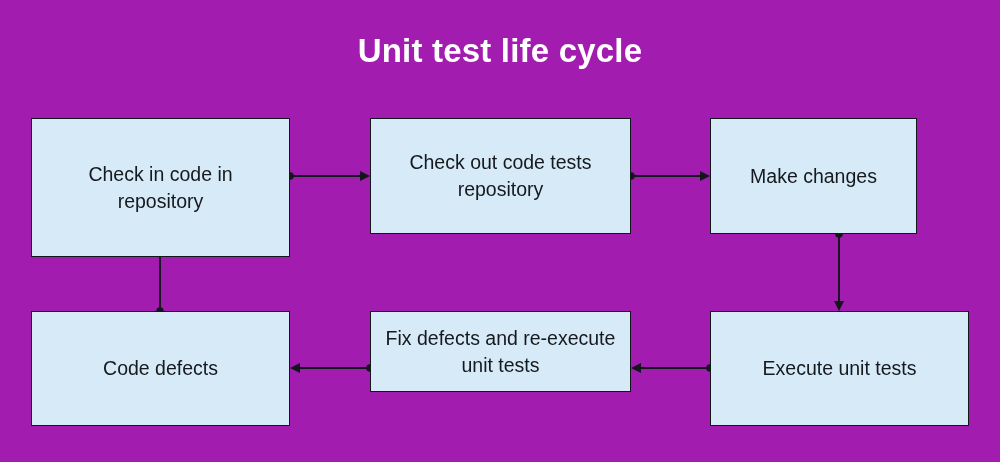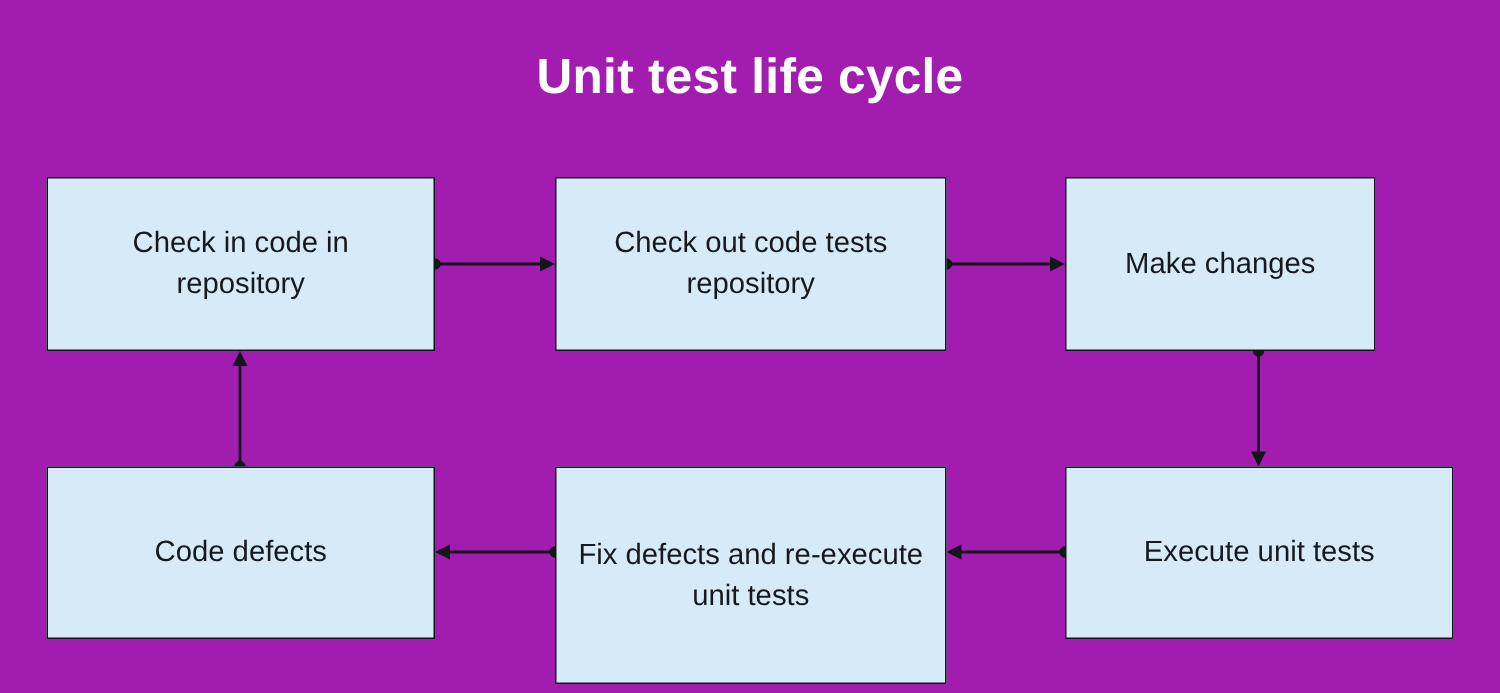--- a/index.html
+++ b/index.html
@@ -46,26 +46,26 @@
     color: #16191d;
     font-size: 19.5px;
     line-height: 27px;
     padding: 4px 12px;
   }
   .node span {
     display: block;
     width: 100%;
   }
   
-  #node-checkin   { left: 31px;  top: 118px; width: 259px; height: 116px; align-items: center; }
+  #node-checkin   { left: 31px;  top: 118px; width: 259px; height: 139px; align-items: center; }
   #node-checkout  { left: 370px; top: 118px; width: 261px; height: 116px; }
   #node-changes   { left: 710px; top: 118px; width: 207px; height: 116px; }
   
   #node-review    { left: 31px;  top: 311px; width: 259px; height: 115px; }
-  #node-fix       { left: 370px; top: 311px; width: 261px; height: 145px; }
+  #node-fix       { left: 370px; top: 311px; width: 261px; height: 81px; }
   #node-execute   { left: 710px; top: 311px; width: 259px; height: 115px; align-items: center; }
 
   .edges {
     position: absolute;
     left: 0;
     top: 0;
     width: 1000px;
     height: 462px;
     pointer-events: none;
   }

